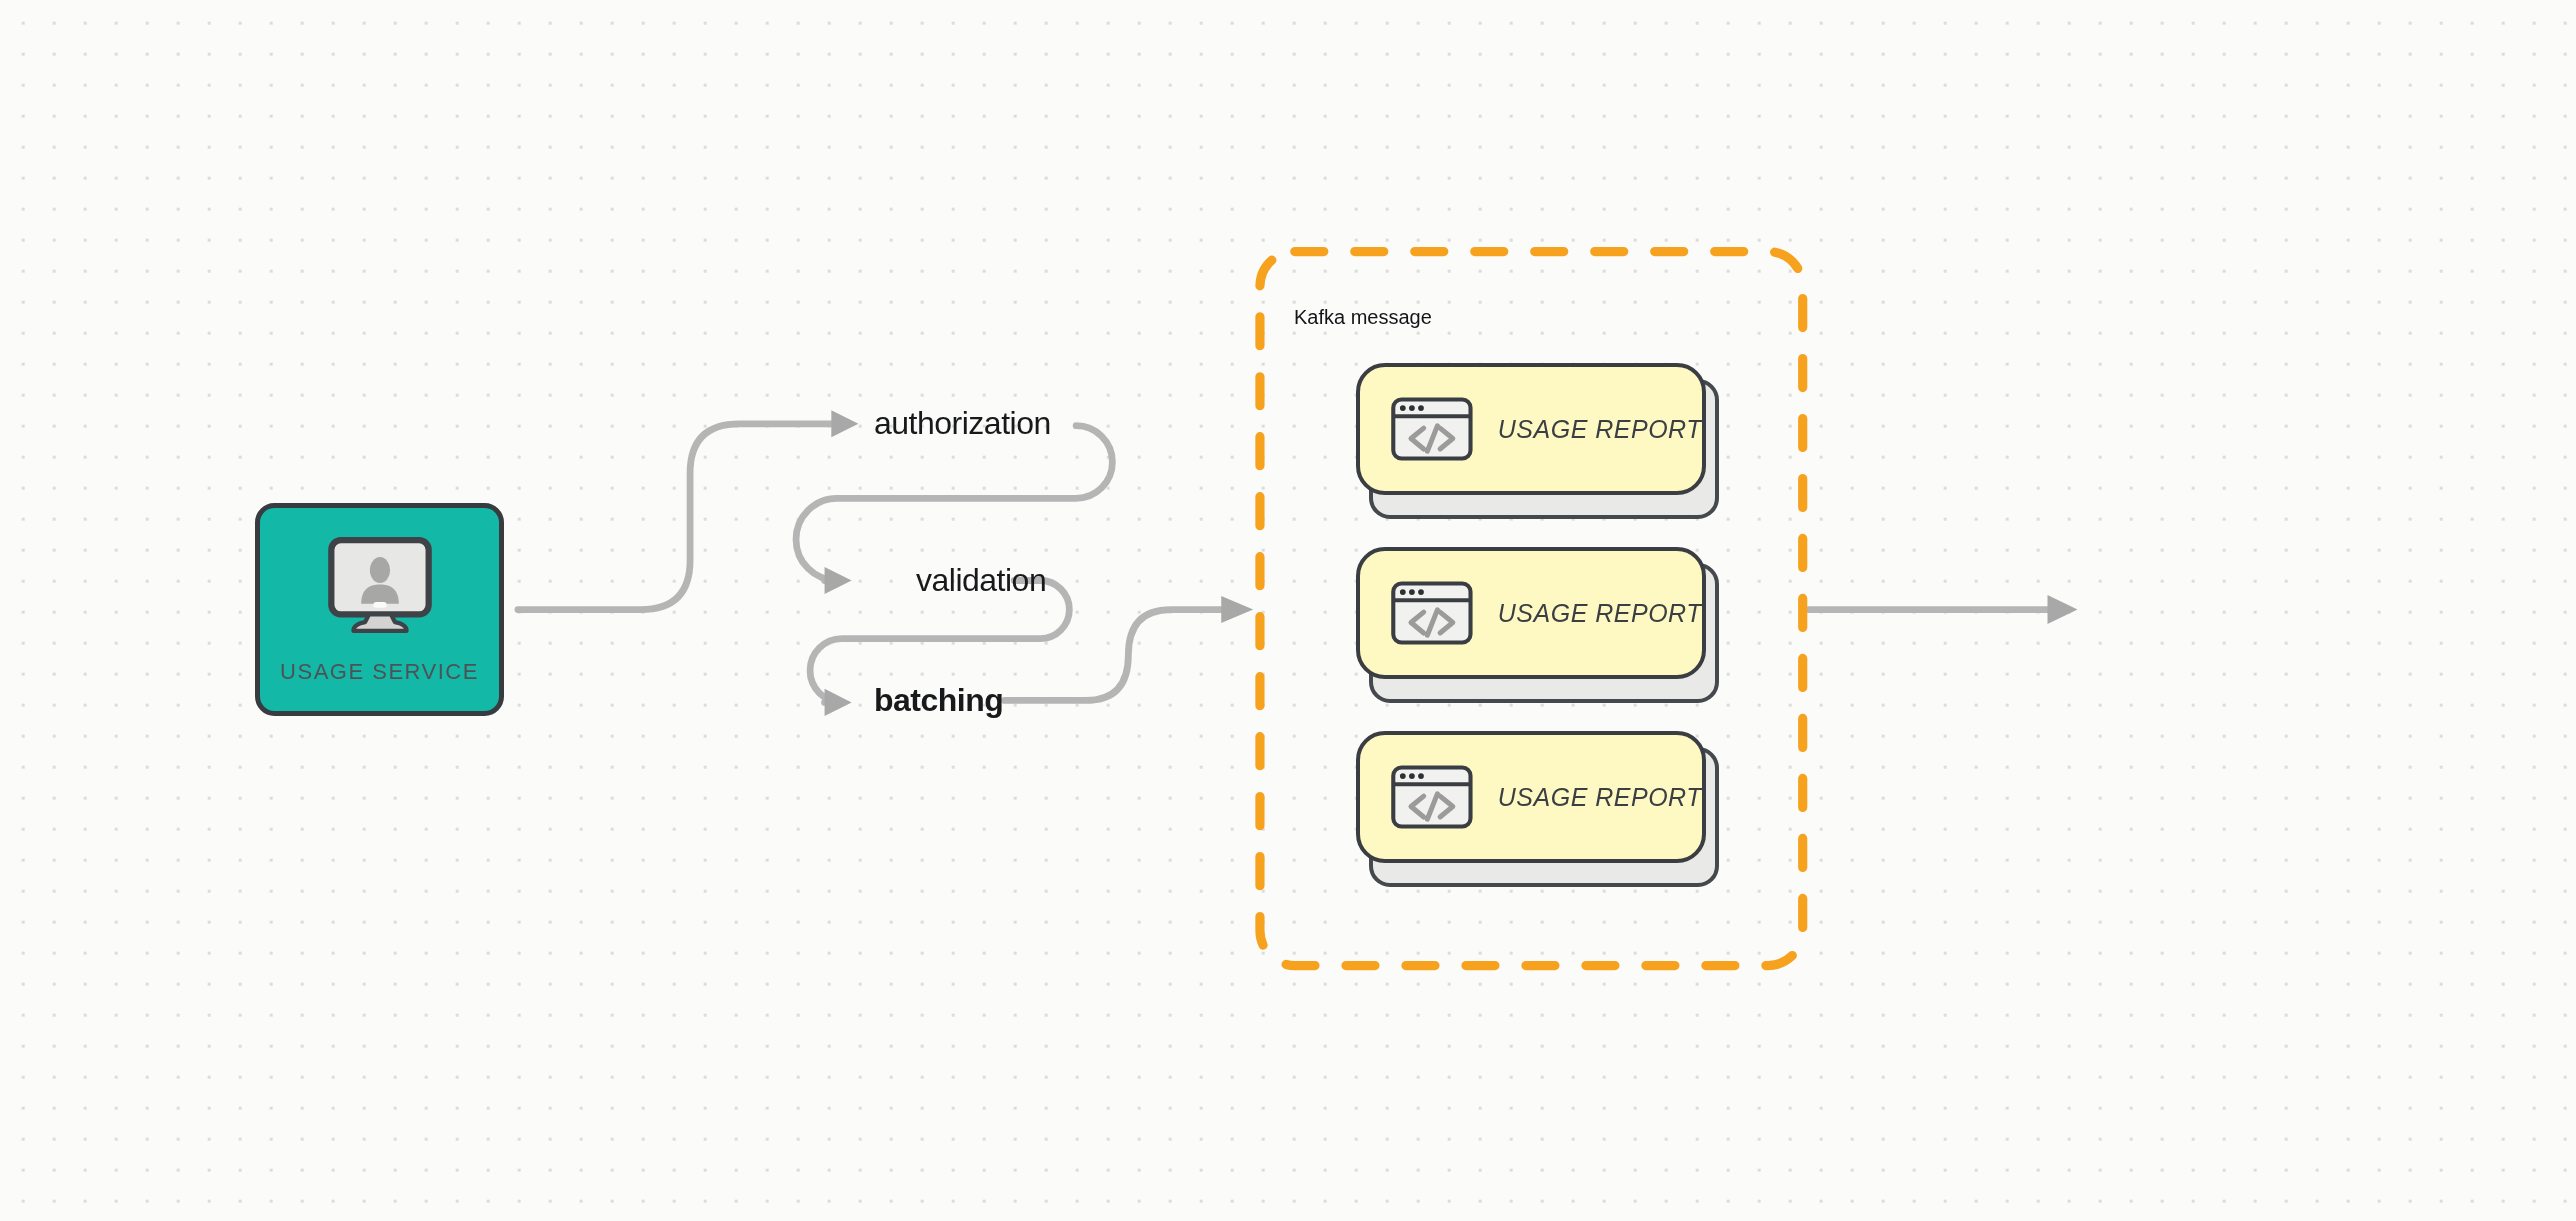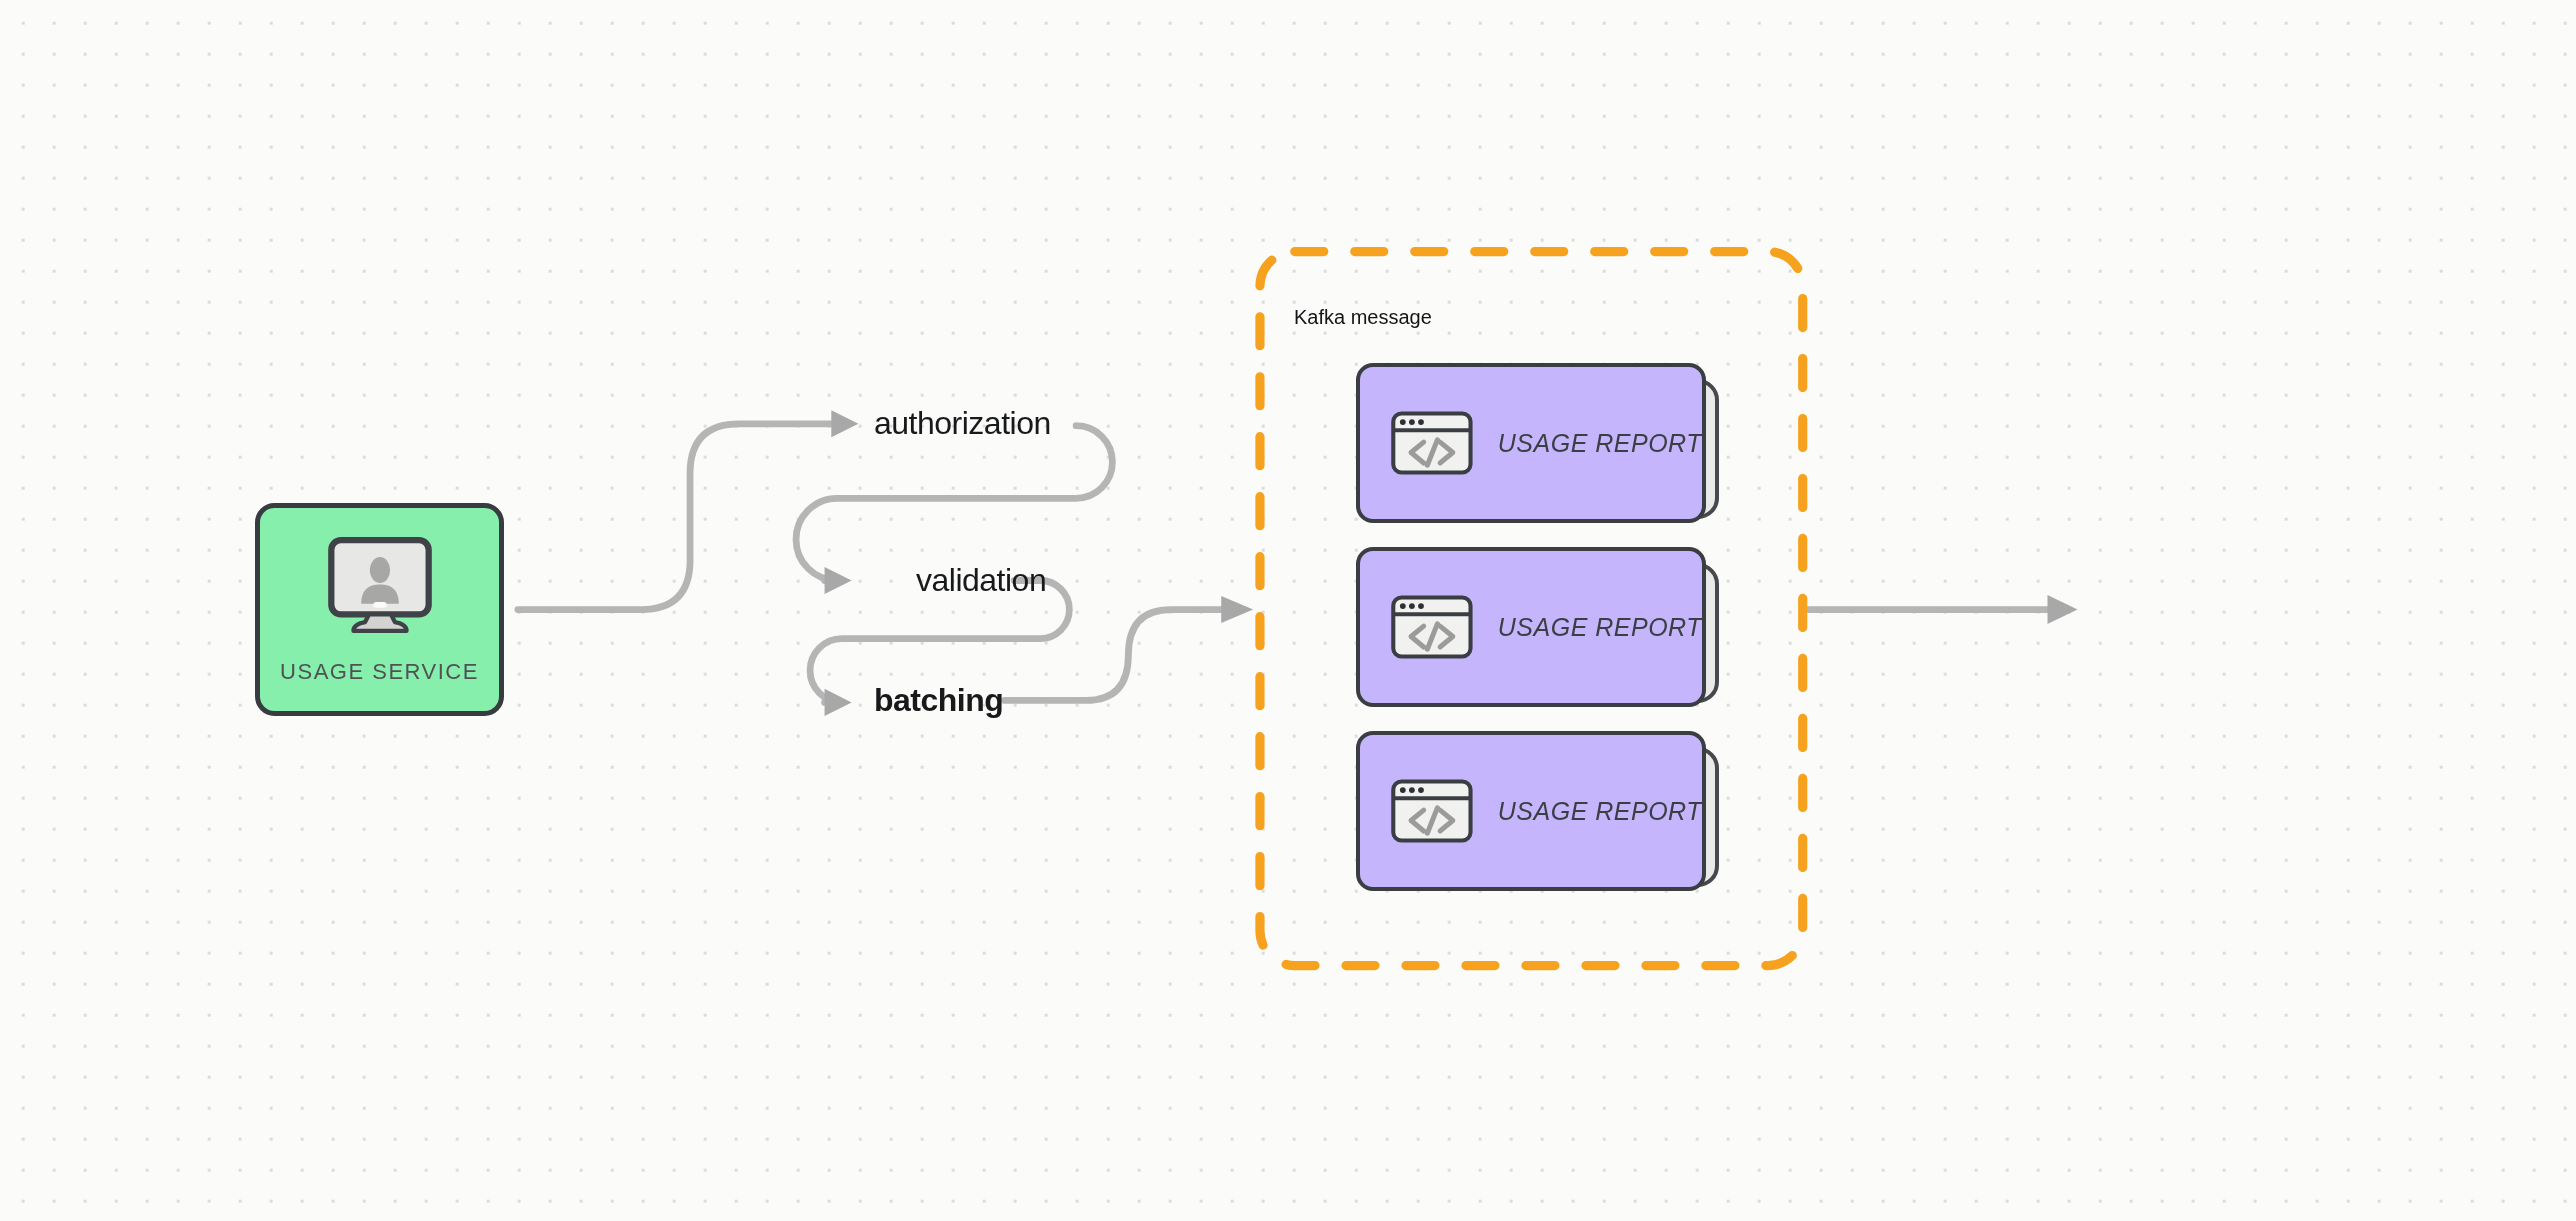--- a/index.html
+++ b/index.html
@@ -10,21 +10,21 @@
     background-size: 31px 31px;
     background-position: 7.7px 7.7px;
     font-family: "Liberation Sans", sans-serif;
   }
   .canvas { position: relative; width: 2576px; height: 1221px; }
 
   svg.overlay { position: absolute; left: 0; top: 0; z-index: 1; }
 
   .node {
     position: absolute; z-index: 2;
-    background: #86efac;
+    background: #14b8a6;
     border: 5.3px solid #383c40;
     box-sizing: border-box;
   }
   .node-usage { left: 255px; top: 503px; width: 249px; height: 213px; border-radius: 19.4px; }
   .node-kafka { left: 2098px; top: 469px; width: 220px; height: 279px; border-radius: 23px; }
 
   .node-icon { position: absolute; left: 50%; transform: translateX(-50%); }
   .monitor-icon { top: 27px; }
   .kafka-logo { top: 29px; }
 
@@ -53,23 +53,23 @@
   .card-stack { position: absolute; z-index: 2; width: 350px; height: 140px; left: 1356px; }
   .card-1 { top: 363px; }
   .card-2 { top: 547px; }
   .card-3 { top: 731px; }
   .card-back {
     position: absolute; left: 12.6px; top: 15.5px; width: 350px; height: 140px;
     box-sizing: border-box; background: #e9e9e7;
     border: 4.4px solid #45484c; border-radius: 21px;
   }
   .card-front {
-    position: absolute; left: 0; top: 0; width: 350px; height: 160px;
-    box-sizing: border-box; background: #c4b5fd;
-    border: 4.4px solid #3a3e42; border-radius: 17px;
+    position: absolute; left: 0; top: 0; width: 350px; height: 132px;
+    box-sizing: border-box; background: #fef9c3;
+    border: 4.4px solid #3a3e42; border-radius: 29px;
     display: flex; align-items: center; padding-left: 31px; gap: 25px;
   }
   .card-label {
     font-style: italic; font-size: 25px; color: #3b3f43;
     letter-spacing: 0.5px; white-space: nowrap;
   }
 </style>
 </head>
 <body>
 

